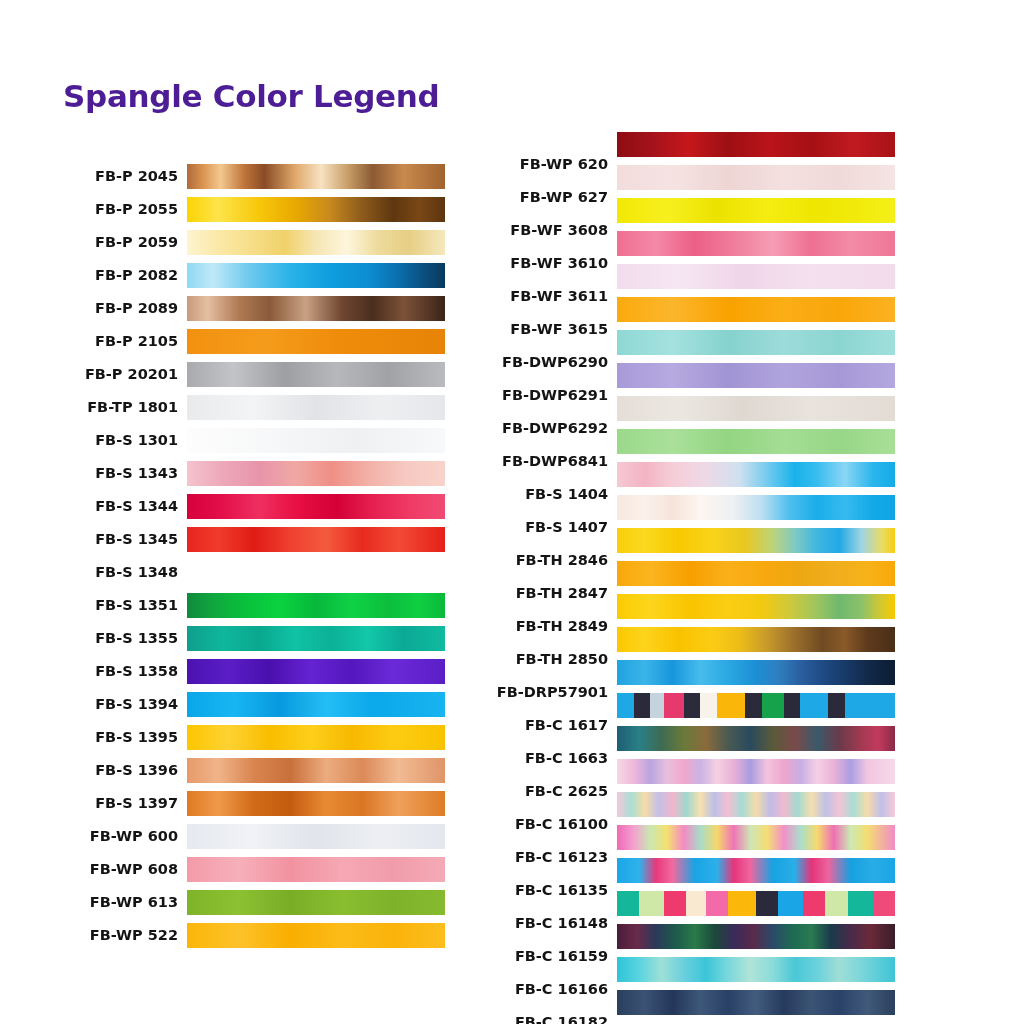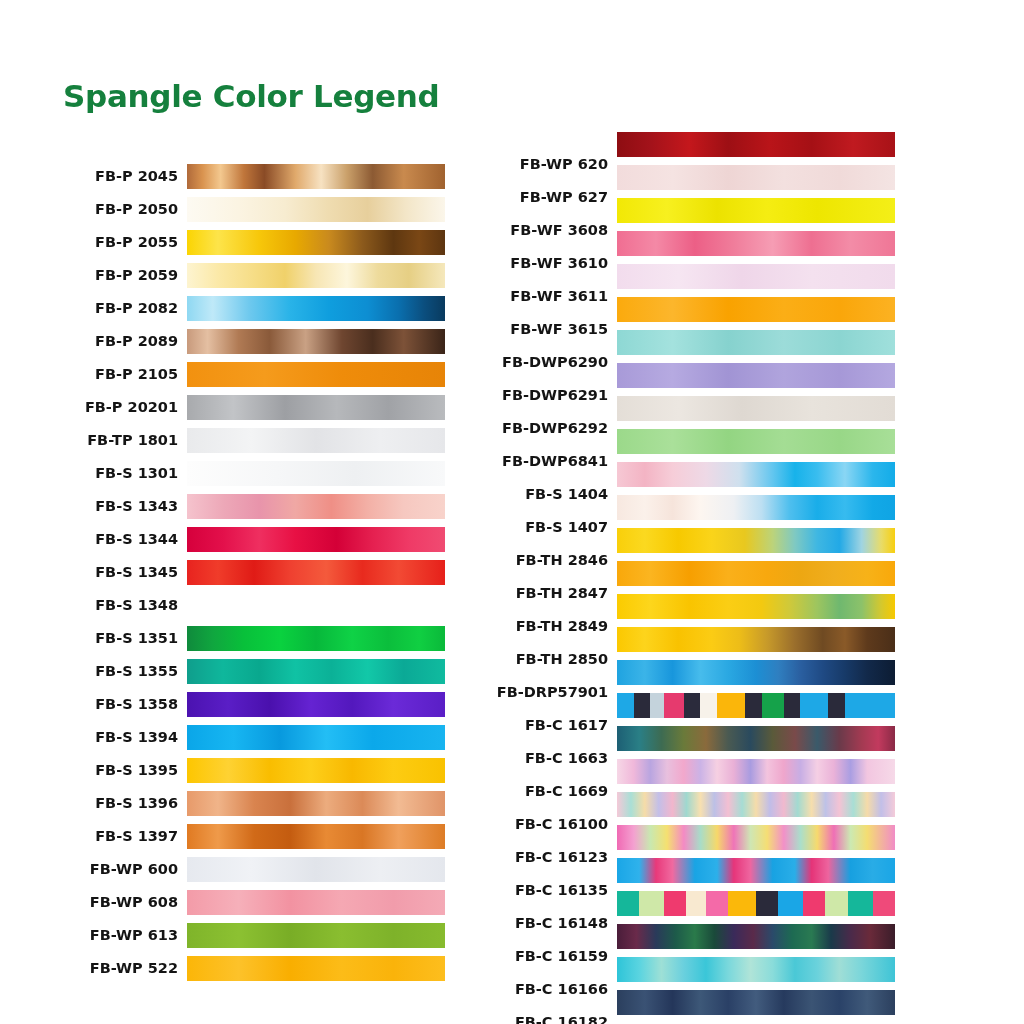--- a/index.html
+++ b/index.html
@@ -14,21 +14,21 @@
     overflow: hidden;
     position: relative;
   }
   #page-title {
     position: absolute;
     left: 63px;
     top: 78px;
     font-size: 31px;
     font-weight: bold;
     letter-spacing: -0.3px;
-    color: #15803d;
+    color: #4c1d95;
     font-family: "DejaVu Sans", sans-serif;
     text-align: center;
   }
   .column {
     position: absolute;
   }
   #col-left  { left: 40px;  top: 160px;  width: 405px; }
   #col-right { left: 440px; top: 128px;  width: 455px; }
 
   .swatch-row {
@@ -66,26 +66,20 @@
 <div id="page-title">Spangle Color Legend</div>
 
 <div class="column" id="col-left">
     <div class="swatch-row">
       <div class="swatch-label">FB-P 2045</div>
       <div class="swatch-bar">
         <div class="grad-inner" style="background: linear-gradient(90deg, rgb(176, 106, 58) 0%, rgb(217, 147, 79) 6%, rgb(243, 200, 143) 13%, rgb(192, 118, 59) 22%, rgb(138, 75, 38) 30%, rgb(224, 169, 107) 42%, rgb(247, 226, 194) 52%, rgb(202, 160, 106) 62%, rgb(140, 90, 51) 72%, rgb(201, 138, 78) 84%, rgb(160, 98, 47) 100%);"></div>
       </div>
     </div>
     <div class="swatch-row">
-      <div class="swatch-label">FB-P 2050</div>
-      <div class="swatch-bar">
-        <div class="grad-inner" style="background: linear-gradient(90deg, rgb(253, 250, 242) 0%, rgb(251, 244, 226) 20%, rgb(247, 236, 208) 38%, rgb(239, 220, 176) 55%, rgb(231, 207, 156) 70%, rgb(243, 230, 200) 85%, rgb(251, 246, 234) 100%);"></div>
-      </div>
-    </div>
-    <div class="swatch-row">
       <div class="swatch-label">FB-P 2055</div>
       <div class="swatch-bar">
         <div class="grad-inner" style="background: linear-gradient(90deg, rgb(251, 212, 2) 0%, rgb(253, 228, 74) 12%, rgb(247, 199, 10) 28%, rgb(232, 169, 0) 42%, rgb(201, 138, 30) 55%, rgb(140, 90, 28) 68%, rgb(94, 55, 16) 80%, rgb(122, 71, 21) 90%, rgb(93, 53, 16) 100%);"></div>
       </div>
     </div>
     <div class="swatch-row">
       <div class="swatch-label">FB-P 2059</div>
       <div class="swatch-bar">
         <div class="grad-inner" style="background: linear-gradient(90deg, rgb(253, 244, 208) 0%, rgb(251, 233, 168) 12%, rgb(246, 221, 134) 26%, rgb(240, 209, 106) 38%, rgb(247, 230, 180) 50%, rgb(253, 246, 220) 62%, rgb(238, 219, 156) 74%, rgb(230, 207, 132) 86%, rgb(245, 232, 188) 100%);"></div>
       </div>
@@ -326,21 +320,21 @@
         <div class="grad-inner" style="background: linear-gradient(90deg, rgb(30, 168, 230) 0%, rgb(30, 168, 230) 6%, rgb(42, 42, 58) 6%, rgb(42, 42, 58) 12%, rgb(196, 211, 220) 12%, rgb(196, 211, 220) 17%, rgb(230, 58, 110) 17%, rgb(230, 58, 110) 24%, rgb(43, 43, 60) 24%, rgb(43, 43, 60) 30%, rgb(247, 242, 234) 30%, rgb(247, 242, 234) 36%, rgb(251, 182, 10) 36%, rgb(251, 182, 10) 46%, rgb(42, 42, 58) 46%, rgb(42, 42, 58) 52%, rgb(21, 162, 74) 52%, rgb(21, 162, 74) 60%, rgb(42, 42, 58) 60%, rgb(42, 42, 58) 66%, rgb(30, 168, 230) 66%, rgb(30, 168, 230) 76%, rgb(42, 42, 58) 76%, rgb(42, 42, 58) 82%, rgb(30, 168, 230) 82%, rgb(30, 168, 230) 100%);"></div>
       </div>
     </div>
     <div class="swatch-row">
       <div class="swatch-label">FB-C 1663</div>
       <div class="swatch-bar">
         <div class="grad-inner" style="background: linear-gradient(90deg, rgb(29, 95, 116) 0%, rgb(42, 127, 134) 8%, rgb(61, 107, 82) 16%, rgb(106, 122, 58) 24%, rgb(138, 106, 60) 32%, rgb(74, 90, 82) 40%, rgb(42, 74, 94) 48%, rgb(90, 90, 58) 56%, rgb(122, 74, 74) 64%, rgb(58, 90, 106) 72%, rgb(106, 58, 74) 80%, rgb(163, 58, 82) 88%, rgb(194, 58, 94) 94%, rgb(138, 42, 70) 100%);"></div>
       </div>
     </div>
     <div class="swatch-row">
-      <div class="swatch-label">FB-C 1669</div>
+      <div class="swatch-label">FB-C 2625</div>
       <div class="swatch-bar">
         <div class="grad-inner" style="background: linear-gradient(90deg, rgb(246, 215, 230) 0%, rgb(240, 184, 218) 6%, rgb(185, 165, 224) 12%, rgb(232, 192, 222) 18%, rgb(242, 168, 204) 24%, rgb(203, 179, 230) 30%, rgb(246, 208, 226) 36%, rgb(233, 176, 214) 42%, rgb(169, 156, 224) 48%, rgb(243, 196, 222) 54%, rgb(239, 166, 204) 60%, rgb(199, 174, 228) 66%, rgb(245, 207, 228) 72%, rgb(234, 178, 216) 78%, rgb(170, 158, 226) 84%, rgb(242, 198, 224) 90%, rgb(246, 217, 232) 100%);"></div>
       </div>
     </div>
     <div class="swatch-row">
       <div class="swatch-label">FB-C 16100</div>
       <div class="swatch-bar">
         <div class="grad-inner" style="background: linear-gradient(90deg, rgb(244, 201, 216) 0%, rgb(169, 223, 214) 5%, rgb(246, 220, 168) 10%, rgb(195, 191, 232) 15%, rgb(242, 182, 204) 20%, rgb(159, 216, 207) 25%, rgb(247, 224, 176) 30%, rgb(188, 192, 230) 35%, rgb(243, 191, 210) 40%, rgb(166, 220, 212) 45%, rgb(245, 220, 170) 50%, rgb(192, 189, 232) 55%, rgb(241, 185, 206) 60%, rgb(162, 218, 209) 65%, rgb(246, 222, 173) 70%, rgb(190, 194, 231) 75%, rgb(243, 195, 212) 80%, rgb(168, 222, 213) 85%, rgb(245, 219, 169) 90%, rgb(194, 191, 232) 95%, rgb(244, 203, 217) 100%);"></div>
       </div>
     </div>

